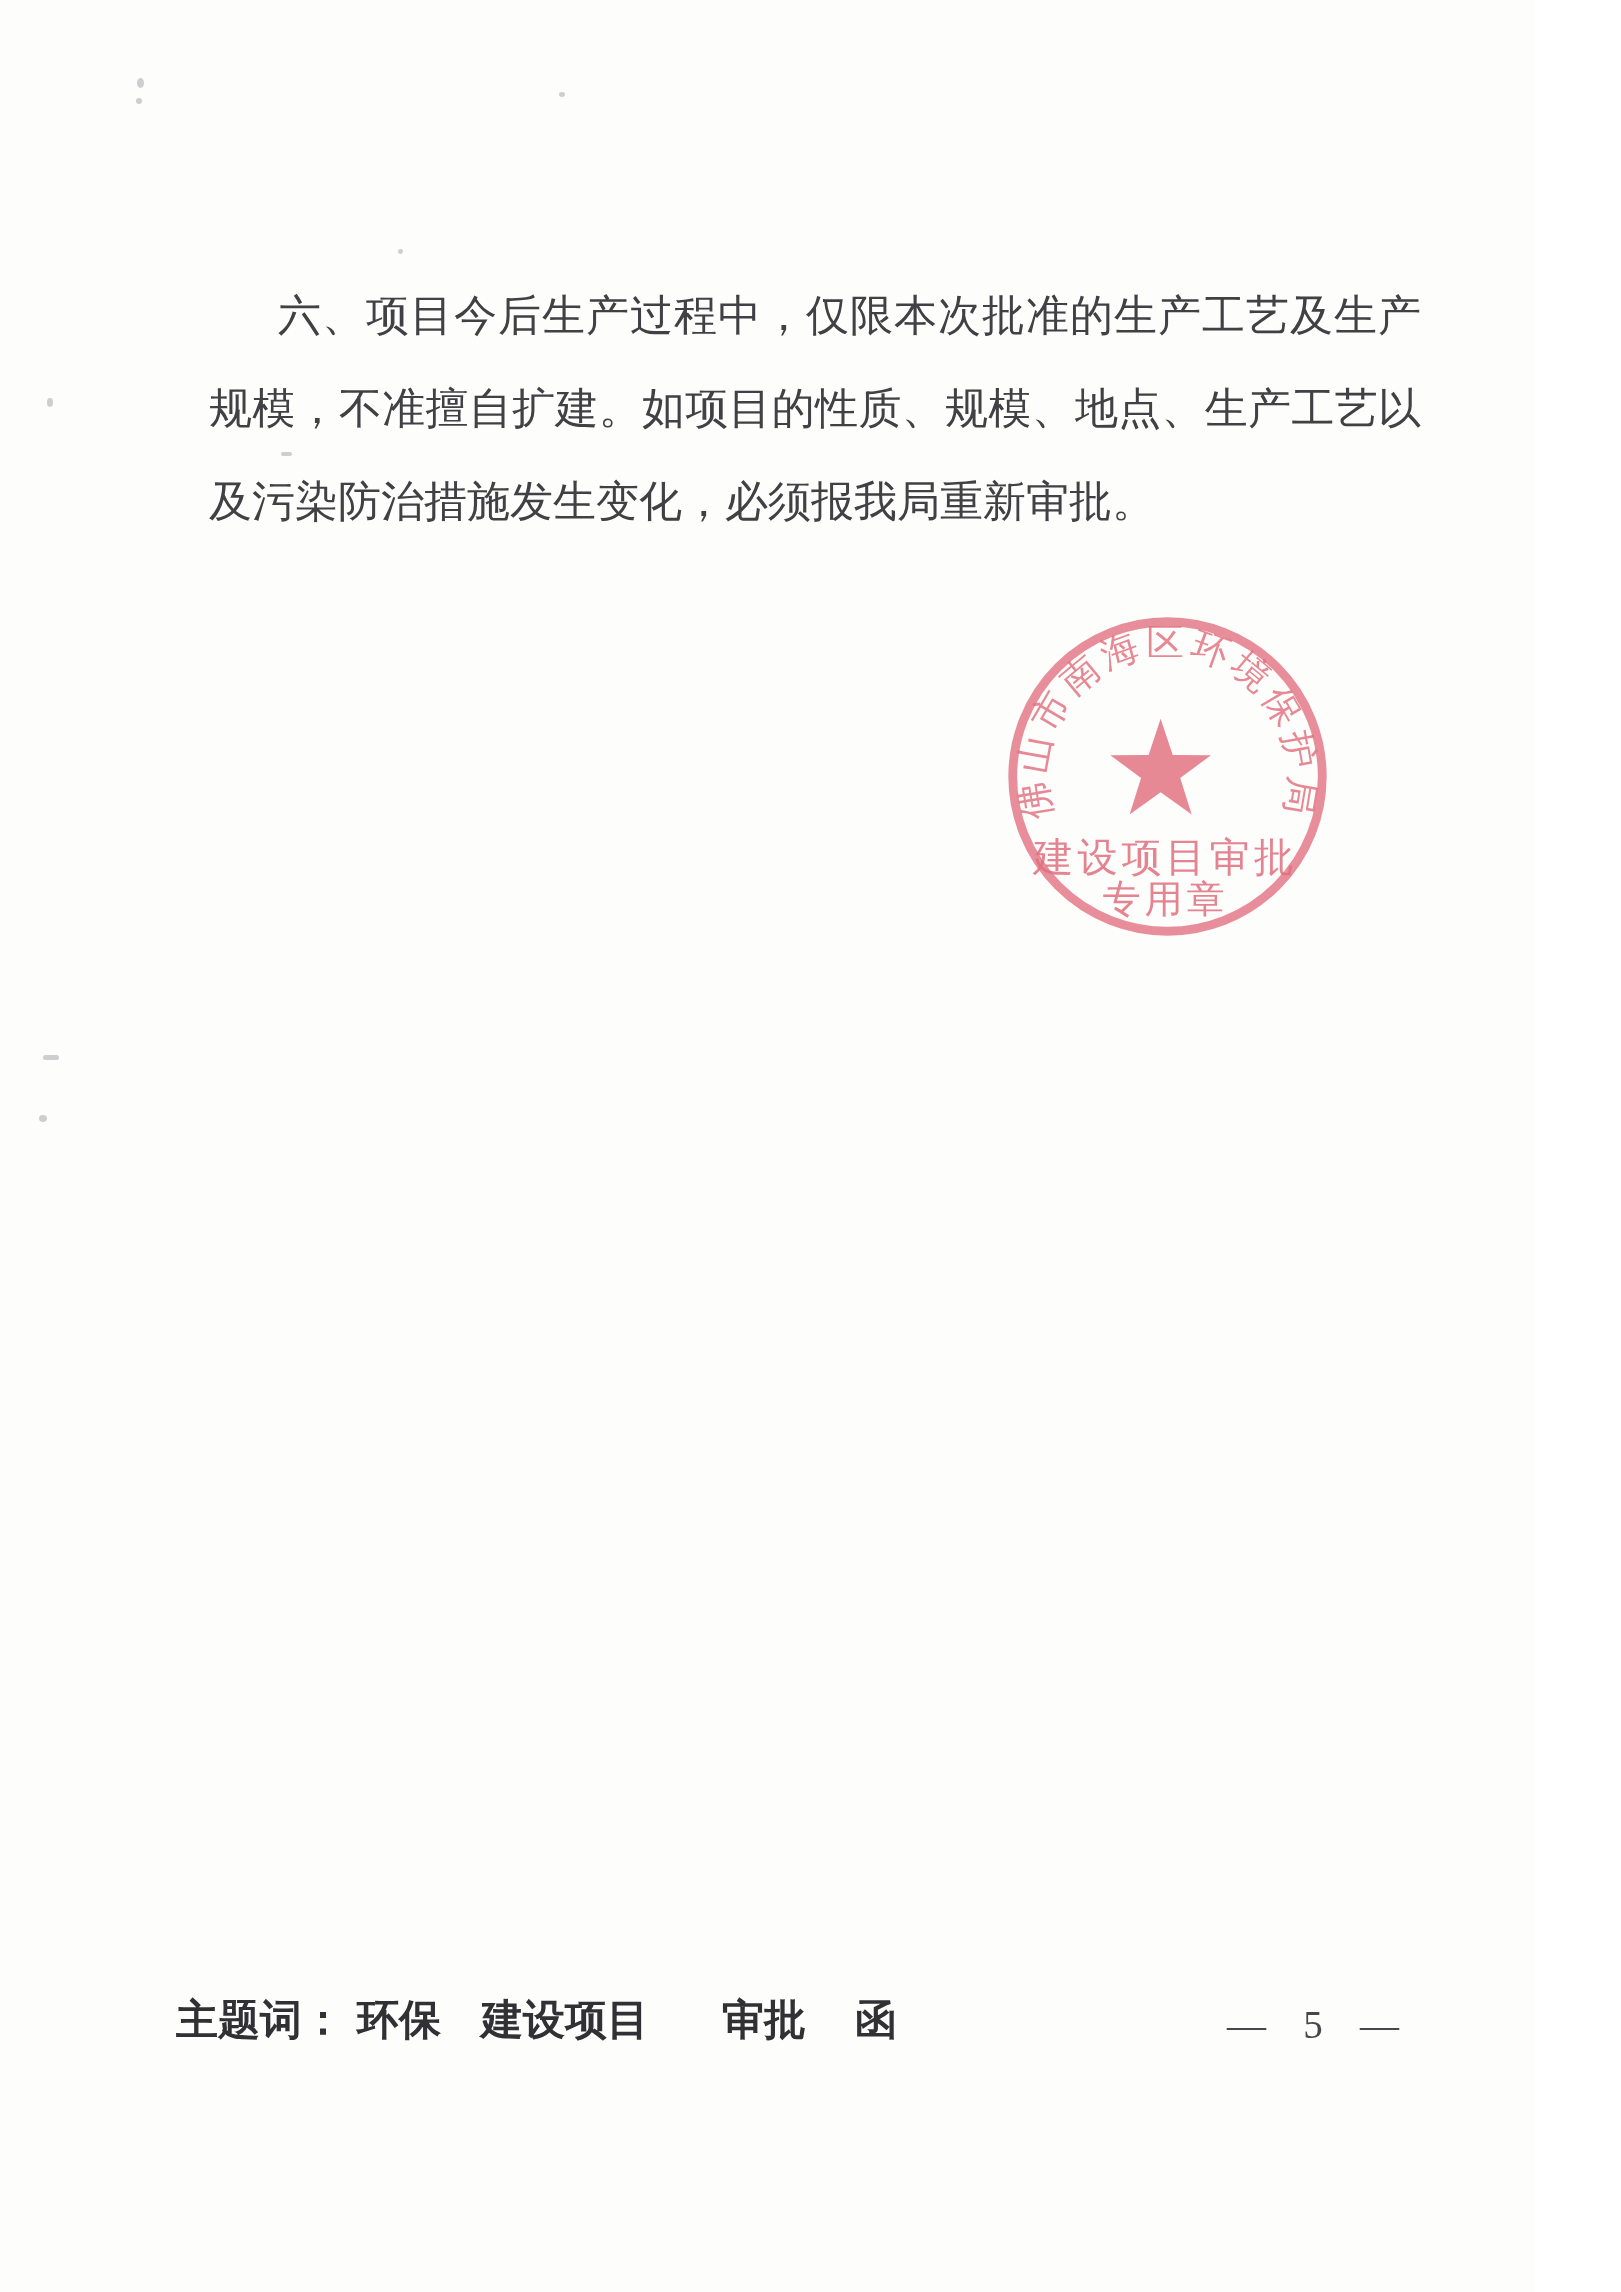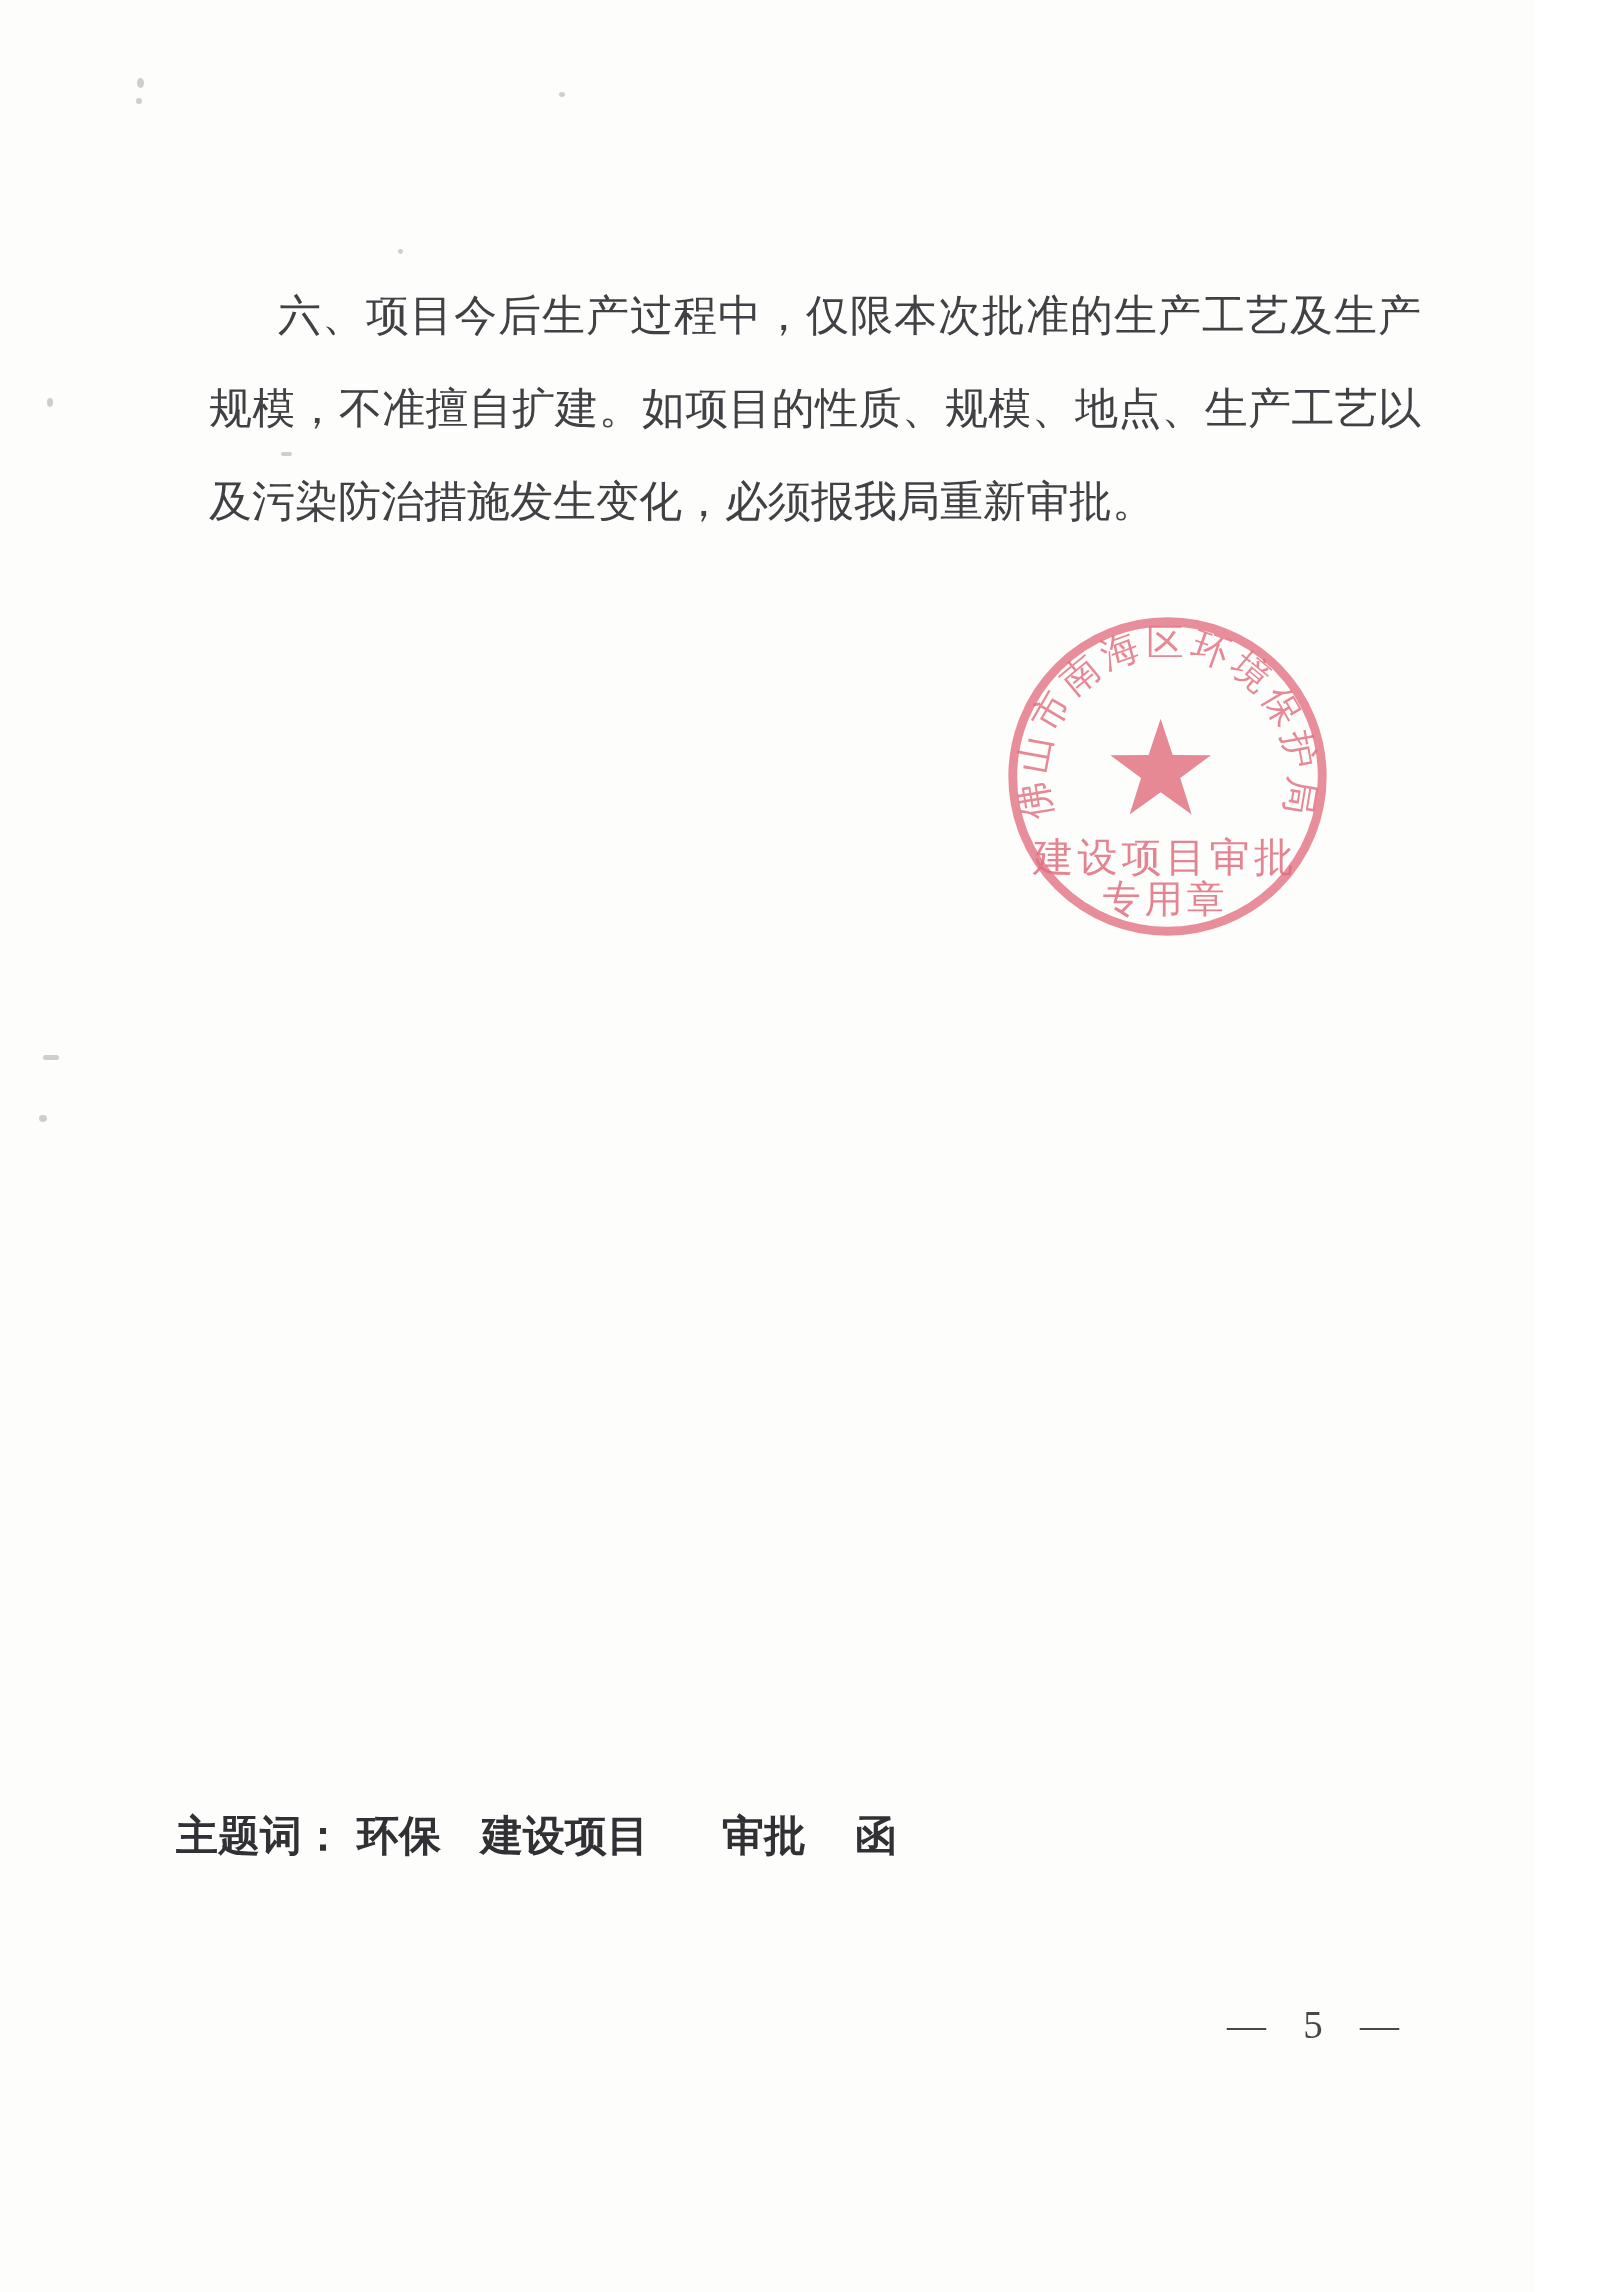--- a/index.html
+++ b/index.html
@@ -31,21 +31,21 @@
     position:absolute;
     left:1001px;top:610px;width:333px;height:333px;
     z-index:2;
     opacity:0.82;
     mix-blend-mode:multiply;
   }
   .stamp svg{display:block;width:333px;height:333px;}
   .stamp text{font-family:"Liberation Serif","DejaVu Serif",serif;}
   .keywords{
     position:absolute;
-    left:176px;top:1808px;
+    left:176px;top:1992px;
     font-size:42px;font-weight:bold;
     font-family:Liberation Sans, sans-serif;
     color:#313135;
     display:flex;align-items:center;
     white-space:nowrap;
   }
   .keywords .term-0{margin-left:13px;}
   .keywords .term-1{margin-left:40px;}
   .keywords .term-2{margin-left:73px;}
   .keywords .term-3{margin-left:49px;}

